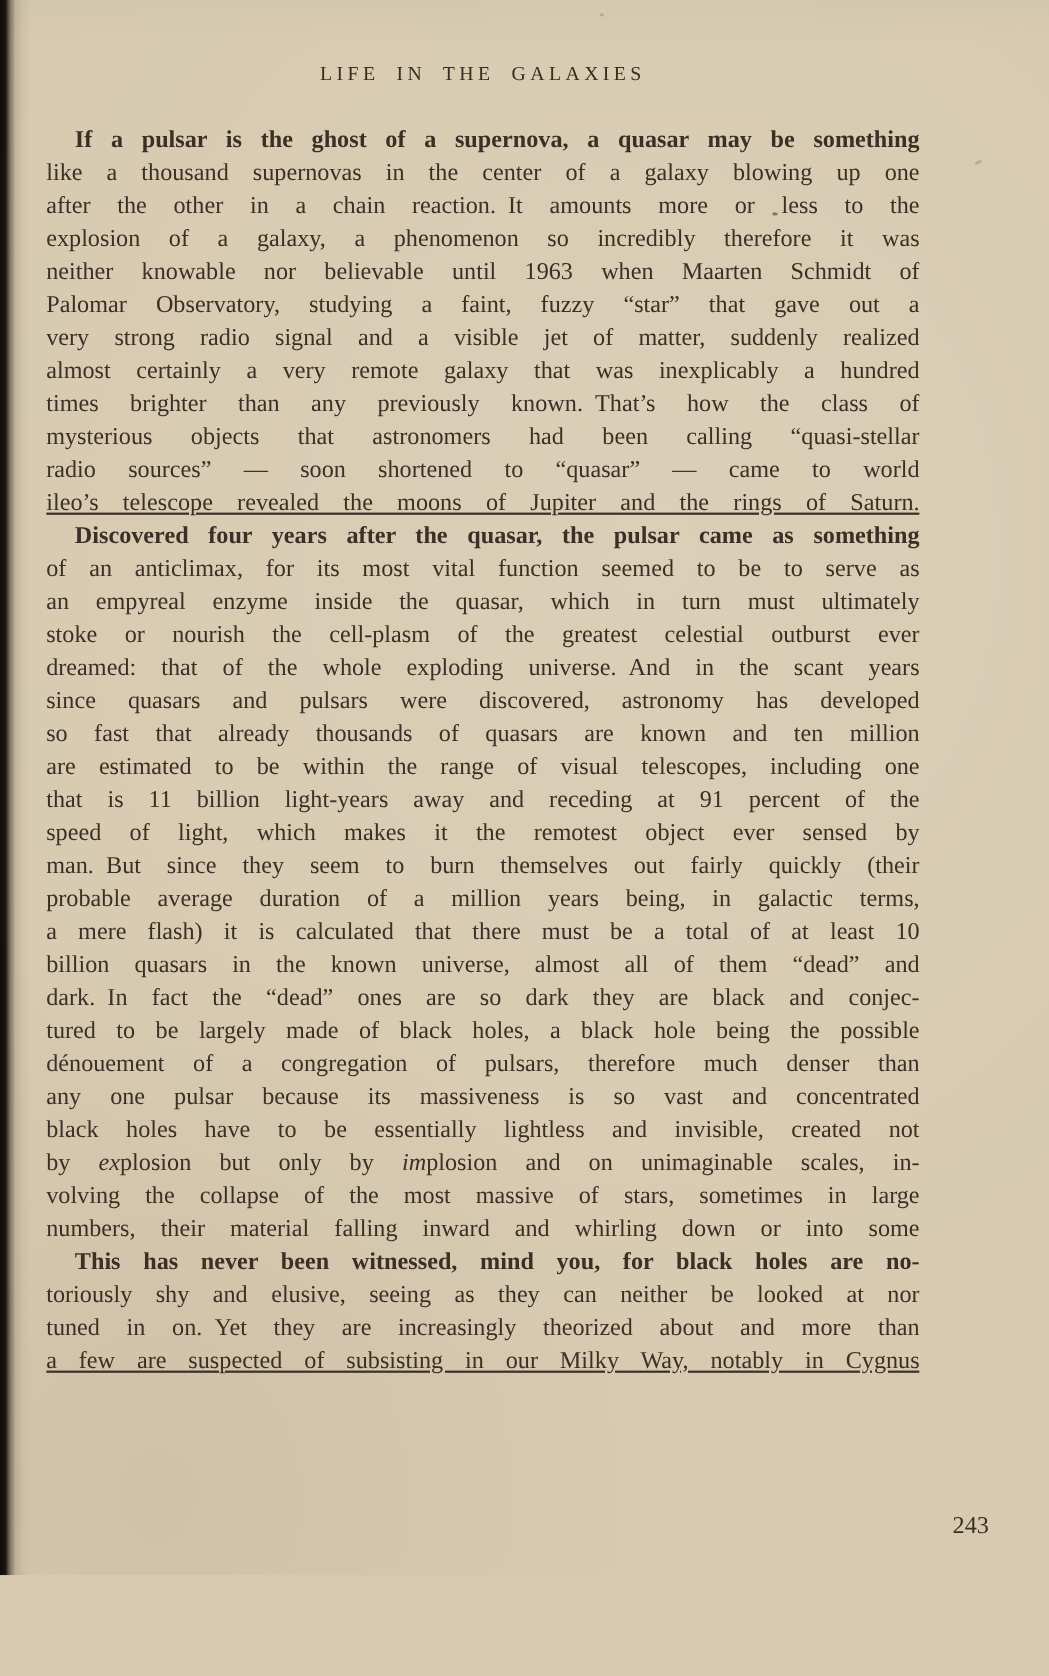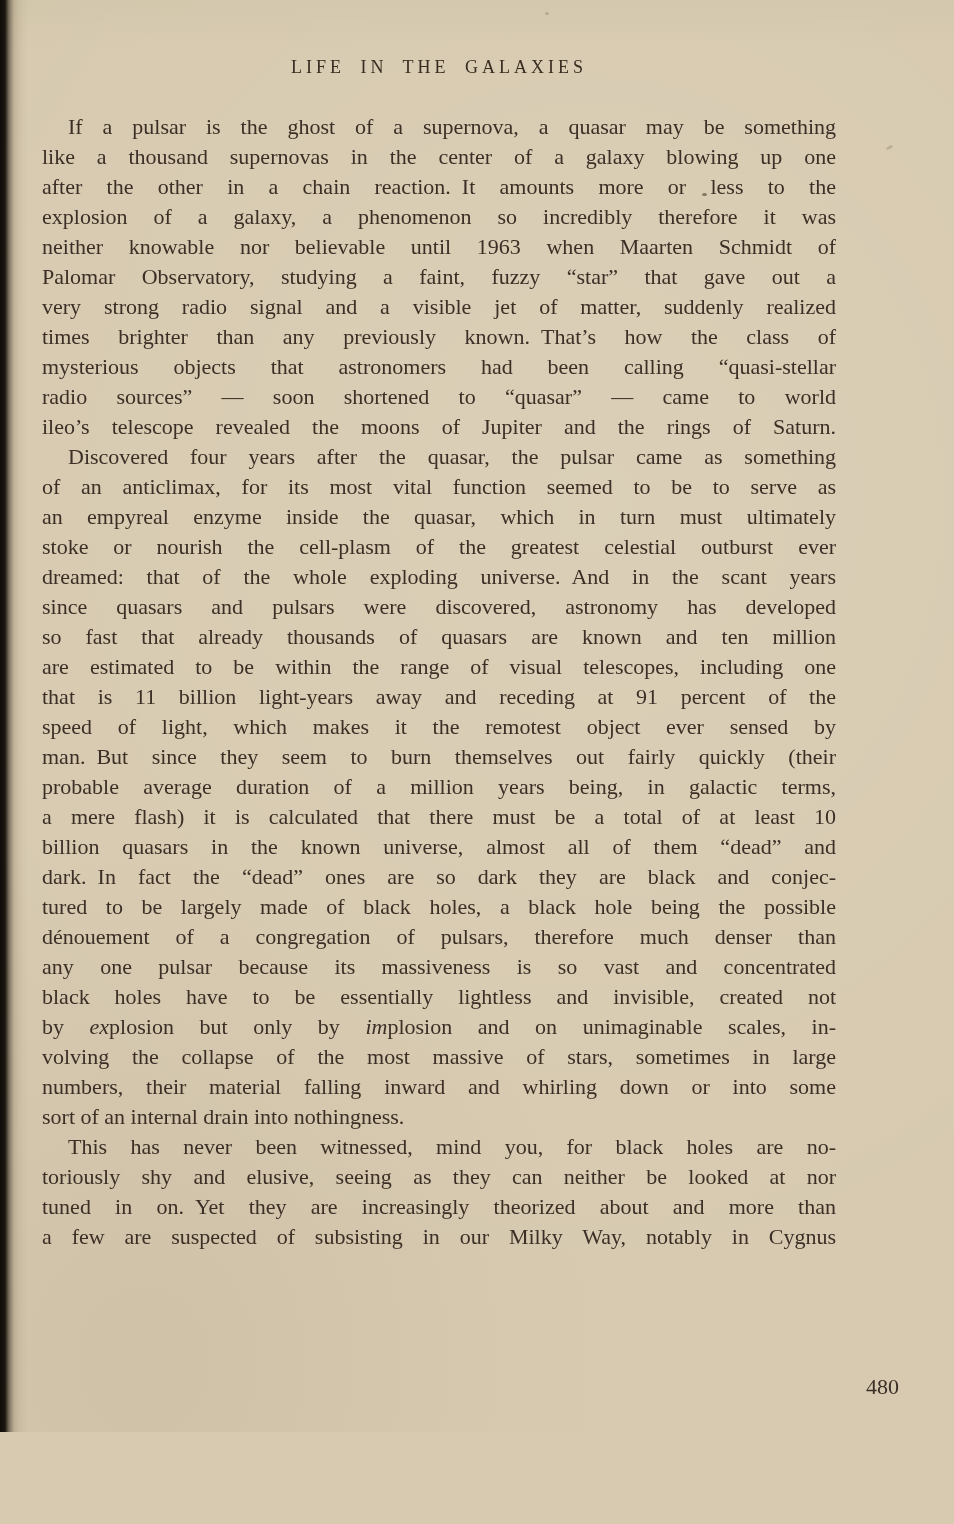--- a/index.html
+++ b/index.html
@@ -34,23 +34,23 @@
   }
   .text-block {
     position: absolute; left: 42px; top: 112px; width: 794px;
     font-size: 22px; line-height: 30px; color: #3c2f26;
   }
   .paragraph { margin: 0; }
   .line {
     height: 30px; overflow: hidden;
     text-align: justify; text-align-last: justify;
   }
-  .line.first { text-indent: 26px; }
+  .line.first { text-indent: 26px; font-weight: bold; }
   .line.last { text-align-last: left; }
-  .paragraph.justify-last .line.last { text-align-last: justify; }
+  .paragraph.justify-last .line.last { text-align-last: justify; text-decoration: underline; }
   .folio {
     position: absolute; left: 866px; top: 1372px;
     font-size: 22px; line-height: 30px; color: #3c2f26;
   }
   .speck { position: absolute; border-radius: 50%; }
   .speck-1 { left: 702px; top: 193px; width: 5px; height: 3px; background: rgba(62,48,36,0.55); }
   .speck-2 { left: 886px; top: 146px; width: 7px; height: 3px; background: rgba(125,105,82,0.30); transform: rotate(-25deg); }
   .speck-3 { left: 545px; top: 12px; width: 4px; height: 3px; background: rgba(115,100,78,0.30); }
   .scuff { position: absolute; background: rgba(115,98,74,0.22); }
   .scuff-1 { left: 120px; top: 1492px; width: 110px; height: 1px; transform: rotate(-8deg); }
@@ -68,20 +68,21 @@
 
   <div class="text-block">
       <div class="paragraph justify-last">
         <div class="line first">If a pulsar is the ghost of a supernova, a quasar may be something</div>
         <div class="line">like a thousand supernovas in the center of a galaxy blowing up one</div>
         <div class="line">after the other in a chain reaction. It amounts more or less to the</div>
         <div class="line">explosion of a galaxy, a phenomenon so incredibly therefore it was</div>
         <div class="line">neither knowable nor believable until 1963 when Maarten Schmidt of</div>
         <div class="line">Palomar Observatory, studying a faint, fuzzy “star” that gave out a</div>
         <div class="line">very strong radio signal and a visible jet of matter, suddenly realized</div>
+        <div class="line">almost certainly a very remote galaxy that was inexplicably a hundred</div>
         <div class="line">times brighter than any previously known. That’s how the class of</div>
         <div class="line">mysterious objects that astronomers had been calling “quasi-stellar</div>
         <div class="line">radio sources” — soon shortened to “quasar” — came to world</div>
         <div class="line last">ileo’s telescope revealed the moons of Jupiter and the rings of Saturn.</div>
       </div>
       <div class="paragraph">
         <div class="line first">Discovered four years after the quasar, the pulsar came as something</div>
         <div class="line">of an anticlimax, for its most vital function seemed to be to serve as</div>
         <div class="line">an empyreal enzyme inside the quasar, which in turn must ultimately</div>
         <div class="line">stoke or nourish the cell-plasm of the greatest celestial outburst ever</div>
@@ -96,31 +97,30 @@
         <div class="line">a mere flash) it is calculated that there must be a total of at least 10</div>
         <div class="line">billion quasars in the known universe, almost all of them “dead” and</div>
         <div class="line">dark. In fact the “dead” ones are so dark they are black and conjec-</div>
         <div class="line">tured to be largely made of black holes, a black hole being the possible</div>
         <div class="line">dénouement of a congregation of pulsars, therefore much denser than</div>
         <div class="line">any one pulsar because its massiveness is so vast and concentrated</div>
         <div class="line">black holes have to be essentially lightless and invisible, created not</div>
         <div class="line">by <i>ex</i>plosion but only by <i>im</i>plosion and on unimaginable scales, in-</div>
         <div class="line">volving the collapse of the most massive of stars, sometimes in large</div>
         <div class="line">numbers, their material falling inward and whirling down or into some</div>
-        <div class="line last">sort of an internal drain into nothingness.</div>
       </div>
       <div class="paragraph justify-last">
         <div class="line first">This has never been witnessed, mind you, for black holes are no-</div>
         <div class="line">toriously shy and elusive, seeing as they can neither be looked at nor</div>
         <div class="line">tuned in on. Yet they are increasingly theorized about and more than</div>
         <div class="line last">a few are suspected of subsisting in our Milky Way, notably in Cygnus</div>
       </div>
     </div>
 
-  <div class="folio">480</div>
+  <div class="folio">243</div>
 
   <div class="speck speck-1"></div>
   <div class="speck speck-2"></div>
   <div class="speck speck-3"></div>
   <div class="scuff scuff-1"></div>
   <div class="scuff scuff-2"></div>
   <div class="scuff scuff-3"></div>
 </div>
 
 </body></html>

